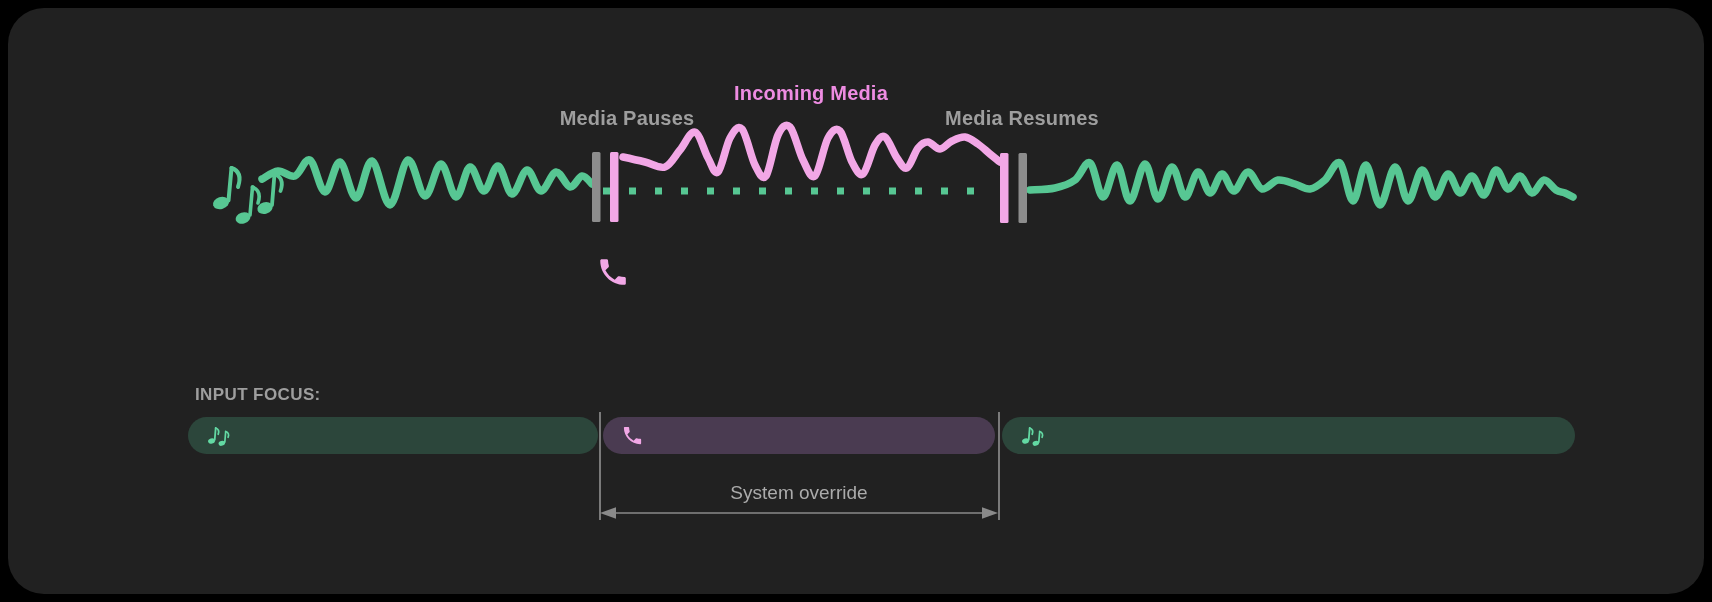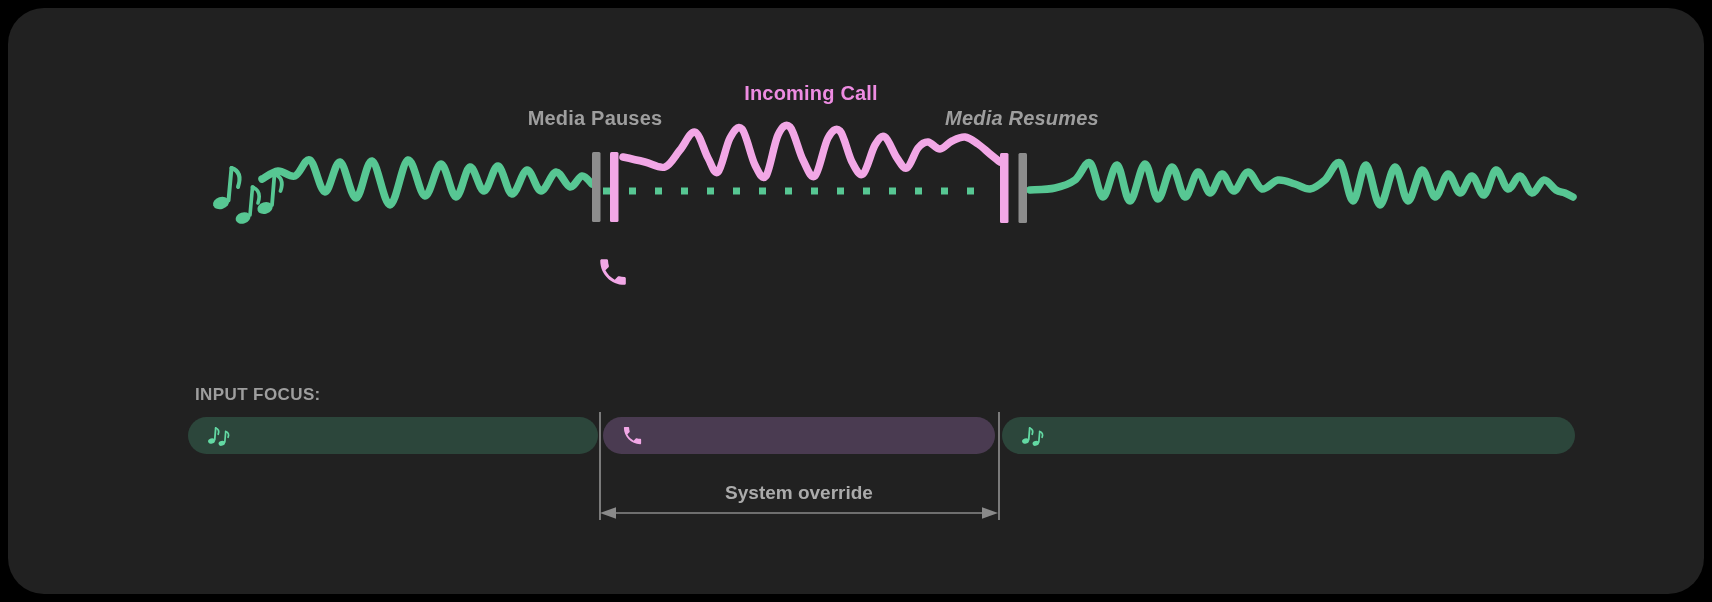--- a/index.html
+++ b/index.html
@@ -29,21 +29,21 @@
     display:flex;align-items:center;padding-left:18px;box-sizing:border-box;
   }
   .pill.green{background:var(--pill-green,#2c463b);}
   .pill.purple{background:var(--pill-purple,#4a3b51);}
   .guide{
     position:absolute;top:412px;width:2px;height:108px;
     background:var(--guide,#8a8a8a);opacity:.85;
   }
   .sys-override{
     position:absolute;left:799px;top:482px;transform:translateX(-50%);
-    font-size:19px;font-weight:700;color:#ababab;white-space:nowrap;text-align:center;
+    font-size:19px;font-weight:400;color:#ababab;white-space:nowrap;text-align:center;
   }
   .arrow-svg{position:absolute;left:598px;top:504px;}
 </style>
 </head>
 <body>
 
 <div class="stage">
   <div class="card"></div>
 
   <svg class="gfx" viewBox="0 0 1712 602">
@@ -76,23 +76,23 @@
     <g>
       <rect x="1000" y="153" width="8.5" height="70" rx="1.5" fill="var(--wave-pink)"></rect>
       <rect x="1018.5" y="153" width="8.5" height="70" rx="1.5" fill="var(--bar-gray)"></rect>
     </g>
 
     <g transform="translate(596,255) scale(1.42)">
       <path fill="var(--wave-pink)" d="M6.62 10.79c1.44 2.83 3.76 5.14 6.59 6.59l2.2-2.2c.27-.27.67-.36 1.02-.24 1.12.37 2.33.57 3.57.57.55 0 1 .45 1 1V20c0 .55-.45 1-1 1-9.39 0-17-7.61-17-17 0-.55.45-1 1-1h3.5c.55 0 1 .45 1 1 0 1.25.2 2.45.57 3.57.11.35.03.74-.25 1.02l-2.2 2.2z"></path>
     </g>
   </svg>
 
-  <div class="label" style="left:595px;top:107px;">Media Pauses</div>
-  <div class="label pink" style="left:811px;top:82px;">Incoming Call</div>
-  <div class="label" style="left:1022px;top:107px;font-style:italic;">Media Resumes</div>
+  <div class="label" style="left:627px;top:107px;">Media Pauses</div>
+  <div class="label pink" style="left:811px;top:82px;">Incoming Media</div>
+  <div class="label" style="left:1022px;top:107px;">Media Resumes</div>
 
   <div class="input-focus-label">INPUT FOCUS:</div>
 
   <div class="pill green" style="left:188px;width:410px;">
     <svg width="25" height="23" viewBox="0 0 25 23" fill="var(--icon-green)" stroke="var(--icon-green)">
       <ellipse cx="5.5" cy="17" rx="3.5" ry="2.6" transform="rotate(-18 5.5 17)" stroke="none"></ellipse>
       <path d="M8.7,15.8 L9.7,4" fill="none" stroke-width="1.8" stroke-linecap="round"></path>
       <path d="M9.7,4 Q14,5.6 12.2,10.2" fill="none" stroke-width="1.8" stroke-linecap="round"></path>
       <ellipse cx="15.8" cy="19.3" rx="3.3" ry="2.4" transform="rotate(-18 15.8 19.3)" stroke="none"></ellipse>
       <path d="M18.8,18.2 L19.7,7.5" fill="none" stroke-width="1.7" stroke-linecap="round"></path>

